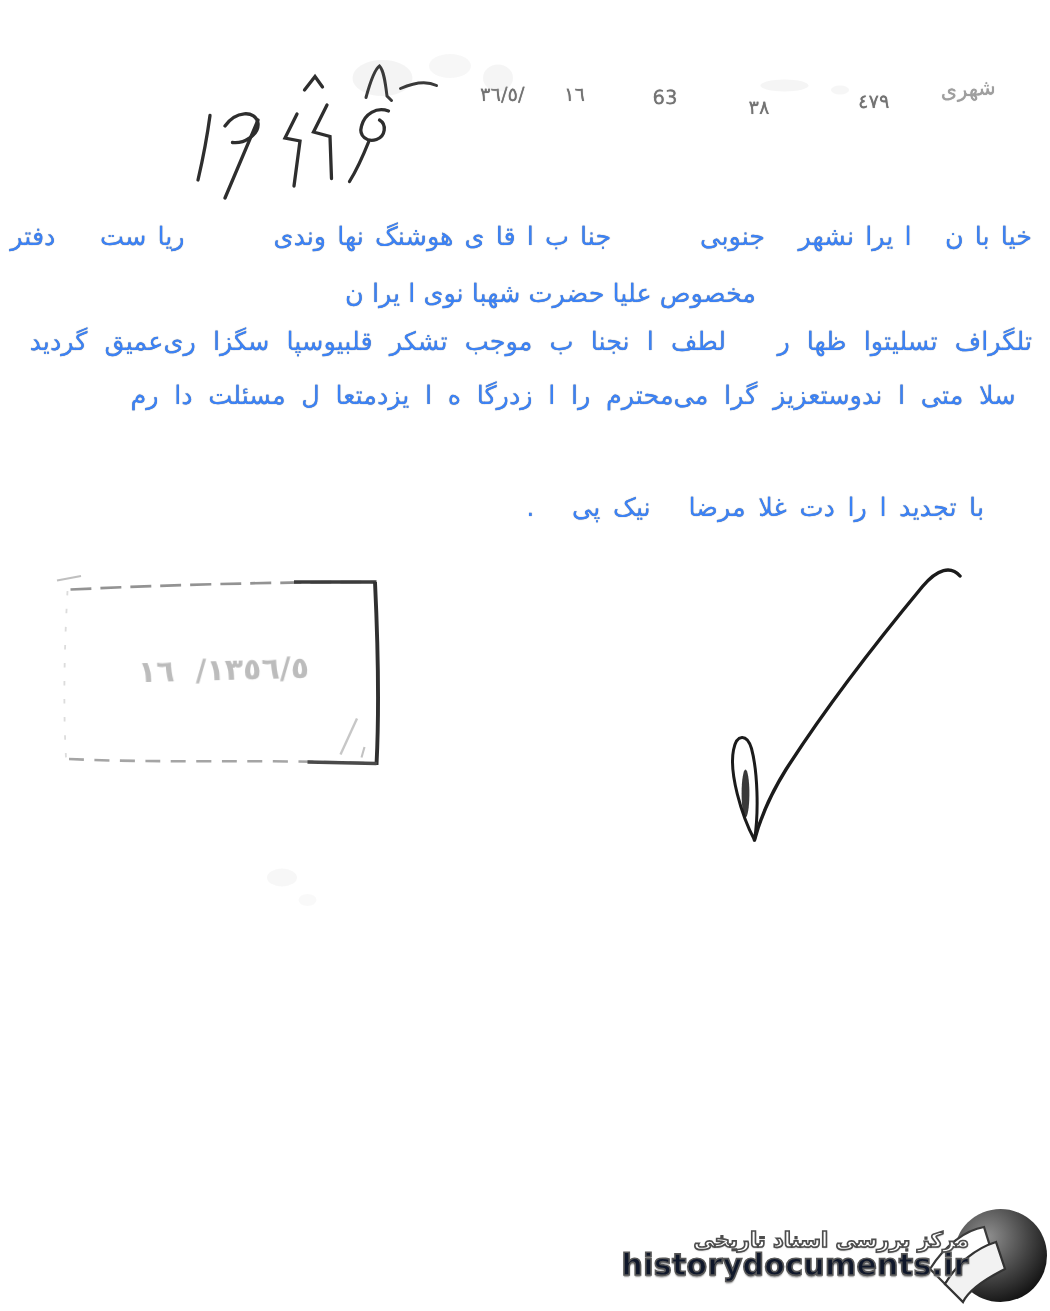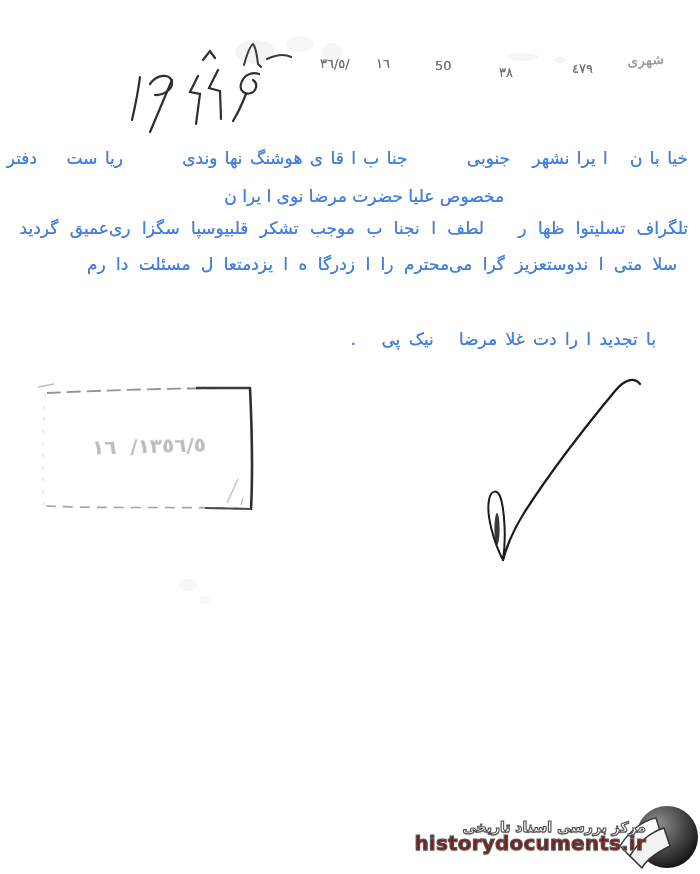--- a/index.html
+++ b/index.html
@@ -45,43 +45,43 @@
     display:flex;align-items:center;direction:ltr;
   }
   .wm-text{text-align:center;margin-right:-10px;z-index:2;}
   .wm-fa{
     direction:rtl;font-size:14px;font-weight:bold;color:#ffffff;
     -webkit-text-stroke:1.1px #4d4d4d;text-shadow:0 1px 1px #9a9a9a;
     line-height:1.05;
     margin-left:48px;
   }
   .wm-en{
-    direction:ltr;font-size:20px;font-weight:bold;color:#7f1d1d;
+    direction:ltr;font-size:20px;font-weight:bold;color:#0f172a;
     -webkit-text-stroke:1.1px #575757;text-shadow:0 1px 1px #9a9a9a;
     letter-spacing:.2px;margin-top:-1px;line-height:1.05;
   }
   .sphere{
     width:62px;height:62px;border-radius:50%;flex:0 0 auto;
     background:radial-gradient(circle at 36% 30%,#8f8f8f,#454545 46%,#070707 86%);
     position:relative;z-index:1;
   }
   .page-icon{position:absolute;left:-18px;top:2px;z-index:3;}
 </style>
 </head>
 <body>
 
 <span class="hdr" id="hdr-city">شهری</span>
 <span class="hdr" id="hdr-479">٤٧٩</span>
 <span class="hdr" id="hdr-38">٣٨</span>
-<span class="hdr" id="hdr-36">50</span>
+<span class="hdr" id="hdr-36">63</span>
 <span class="hdr" id="hdr-16">١٦</span>
 <span class="hdr" id="hdr-date">٣٦/٥/</span>
 
 <div class="line" id="line1">خیا با ن   ا یرا نشهر   جنوبی        جنا ب ا قا ی هوشنگ نها وندی        ریا ست    دفتر</div>
-<div class="line" id="line2">مخصوص علیا حضرت مرضا نوی ا یرا ن</div>
+<div class="line" id="line2">مخصوص علیا حضرت شهبا نوی ا یرا ن</div>
 <div class="line" id="line3">تلگراف تسلیتوا ظها ر   لطف ا نجنا ب موجب تشکر قلبیوسپا سگزا ری‌عمیق گردید</div>
 <div class="line" id="line4">سلا متی ا ندوستعزیز گرا می‌محترم را ا زدرگا ه ا یزدمتعا ل مسئلت دا رم</div>
 <div class="line" id="line5">با تجدید ا را دت غلا مرضا   نیک پی   .</div>
 
 <div id="stamp-date">١٣٥٦/٥/  ١٦</div>
 
 <svg id="overlay" width="700" height="874" viewBox="0 0 700 874">
 
   <g fill="#b9b9b9">
     <ellipse cx="255" cy="52" rx="20" ry="12" opacity=".16"></ellipse>

